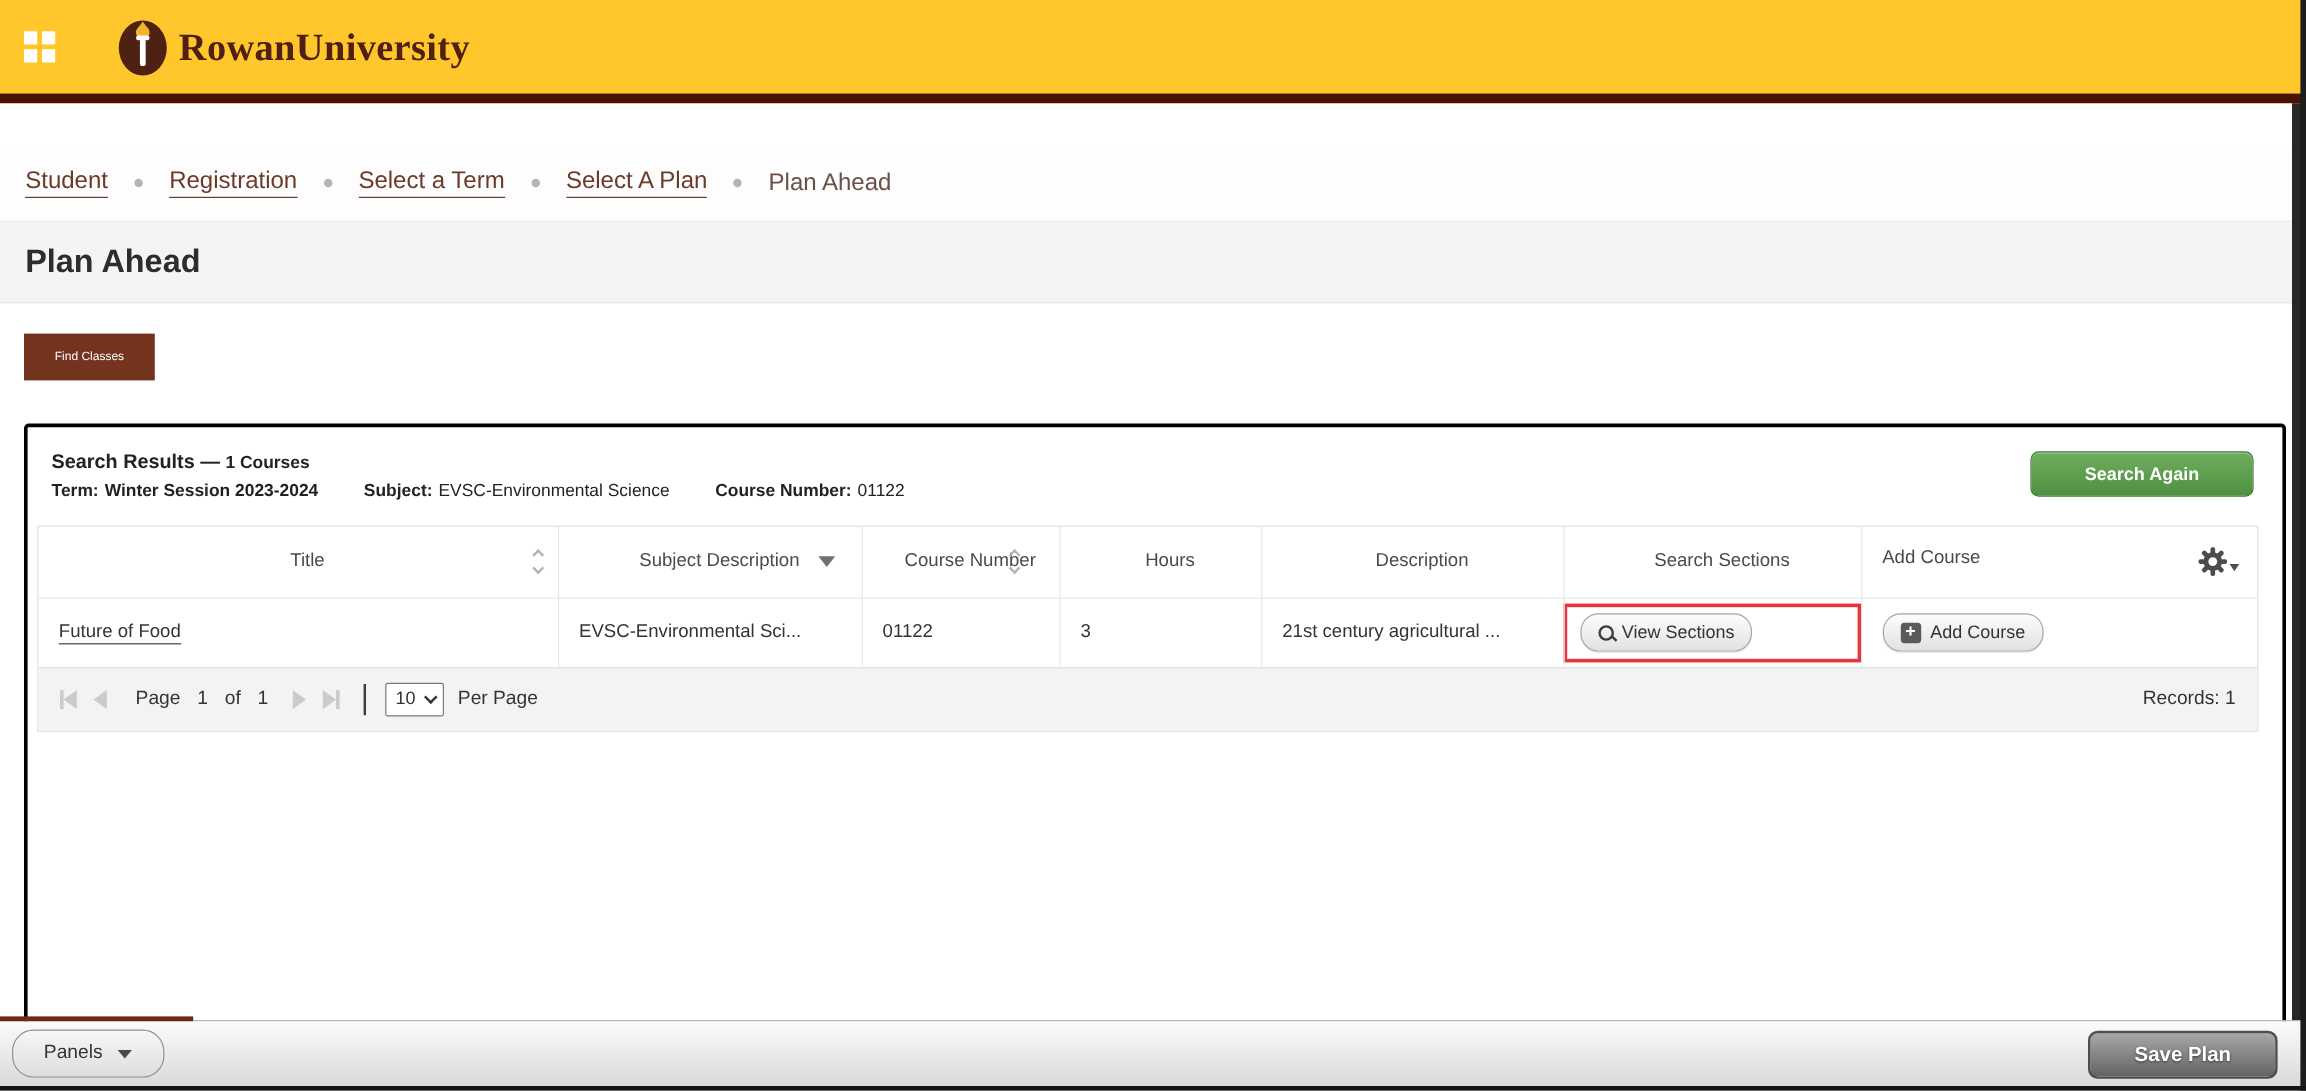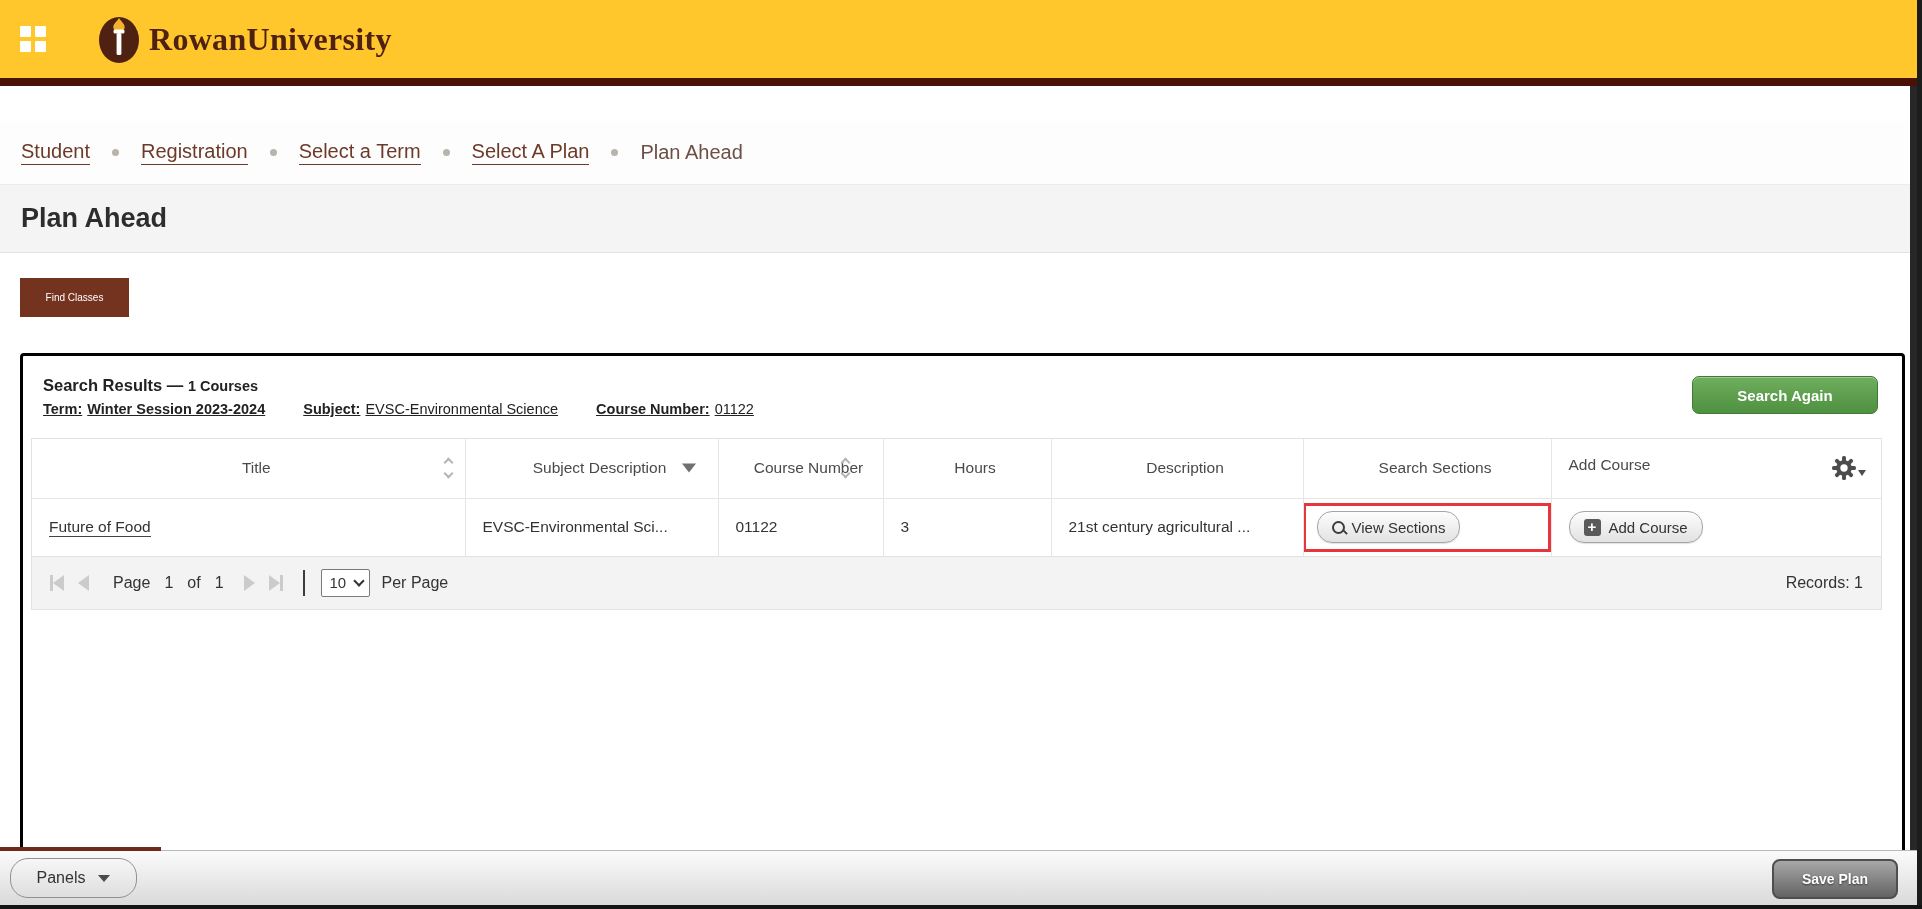--- a/index.html
+++ b/index.html
@@ -62,21 +62,21 @@
     display:flex; align-items:center; justify-content:center; cursor:pointer;
   }
   .panel {
     position:absolute; left:20px; top:64px; width:1885px; height:528px;
     border:3px solid #000000; border-radius:4px; background:#fff;margin-top:36px;
   }
 
   .results-head { display:flex; justify-content:space-between; align-items:flex-start; padding:20px 24px 0 20px; }
   .rh1 { font-size:16.5px; font-weight:700; color:#222; }
   .rh1 .count { font-size:14.5px; }
-  .rh2 { margin-top:6px; font-size:14.5px; color:#222; display:flex; align-items:flex-start;text-decoration:underline; }
+  .rh2 { margin-top:6px; font-size:14.5px; color:#222; display:flex; align-items:flex-start; }
   .rh2 .lbl { font-weight:700; }
   .rh2 .val { margin-left:5px; }
   .rh2 .grp { margin-left:38px; }
   .rh2 .grp:first-child { margin-left:0; }
   .rh2 .bold { font-weight:700; }
   .btn-green {
     width:186px; height:38px; border-radius:7px; cursor:pointer;
     border:1px solid #3E7A33; background:linear-gradient(#6FAE5E,#4E9140);
     color:#fff; font-weight:700; font-size:15px; font-family:inherit;
     box-shadow:inset 0 1px 0 rgba(255,255,255,.35);
@@ -165,23 +165,23 @@
   }
   .accent { position:absolute; left:0; top:-4px; width:161px; height:4px; background:#6d2a1a; }
   .panels-btn {
     position:absolute; left:10px; top:7px; width:127px; height:40px; cursor:pointer;
     border:1px solid #909090; border-radius:18px; background:transparent;
     font-size:16px; color:#333; font-family:inherit;
     display:flex; align-items:center; justify-content:center; gap:13px;
   }
   .caret-dn { width:0; height:0; border-left:6px solid transparent; border-right:6px solid transparent; border-top:7px solid #4a4a4a; }
   .save-btn {
-    position:absolute; right:24px; top:8px; width:126px; height:40px; cursor:pointer;
+    position:absolute; right:24px; top:8px; width:158px; height:40px; cursor:pointer;
     border:2px solid #4e4e4e; border-radius:8px; background:linear-gradient(#a8a8a8,#636363);
-    color:#fff; font-weight:700; font-size:14px; font-family:inherit;
+    color:#fff; font-weight:700; font-size:17px; font-family:inherit;
     text-shadow:0 1px 2px rgba(0,0,0,.55);
   }
 
   
   .edge-right { position:absolute; top:0; right:0; width:5px; height:909px; background:#1c1c1c; z-index:60; }
   .edge-scroll { position:absolute; top:86px; right:0; width:12px; height:764px; background:#272727; z-index:59; }
   .edge-bottom { position:absolute; left:0; bottom:0; width:100%; height:4px; background:#141414; z-index:60; }
 </style>
 </head>
 <body>

